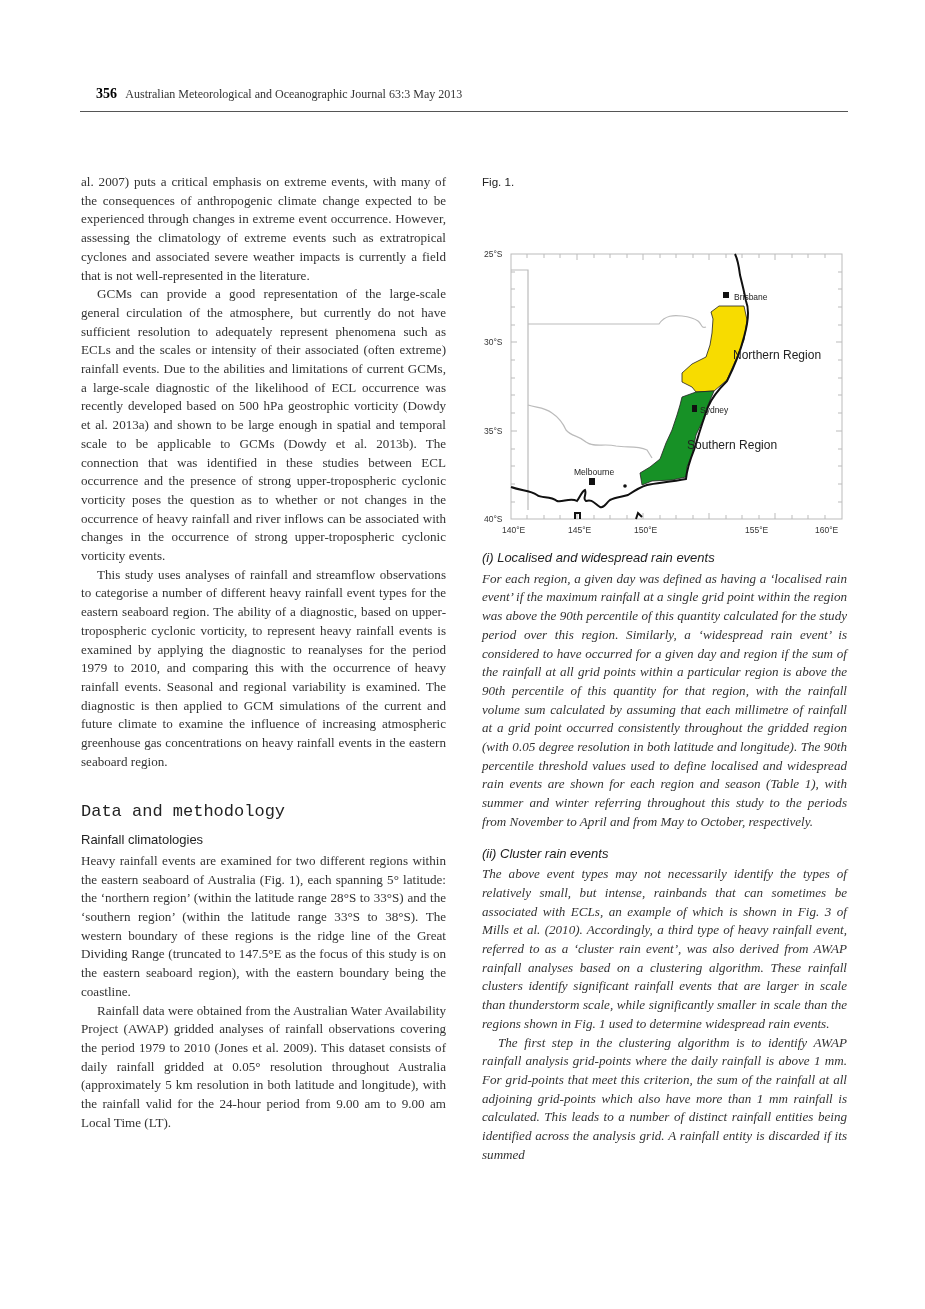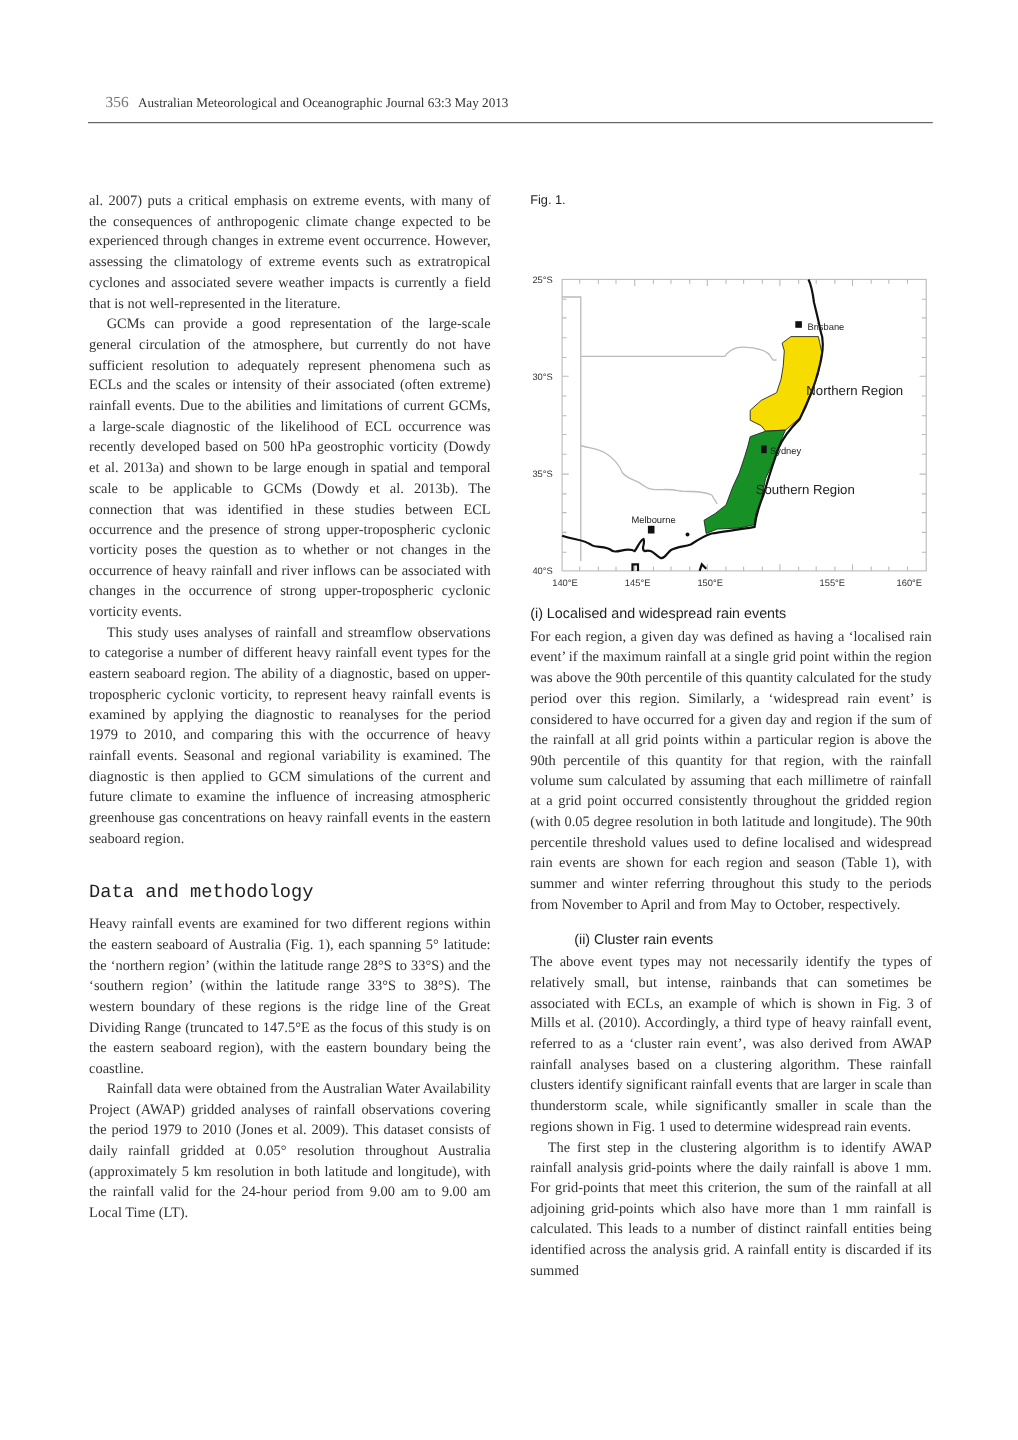--- a/index.html
+++ b/index.html
@@ -1,18 +1,18 @@
 <!DOCTYPE html>
 <html><head>
 <meta charset="utf-8">
 <style>
   html, body { margin: 0; padding: 0; background: #ffffff; }
   body { width: 925px; height: 1309px; position: relative; overflow: hidden; color: #2b2b2b; }
   .header { position: absolute; left: 96px; top: 86px; font-family: "Liberation Serif", serif; font-size: 12px; color: #333; }
-  .header .pnum { font-weight: normal; font-size: 14px; margin-right: 6px; color: #737373; }
+  .header .pnum { font-weight: bold; font-size: 14px; margin-right: 6px; color: #000000; }
   .header-rule { position: absolute; left: 80px; top: 111px; width: 768px; height: 1px; background: #555; }
   .col { position: absolute; width: 365px; font-family: "Liberation Serif", serif; font-size: 13.1px; line-height: 18.7px; text-align: justify; color: #333; }
   .col-left { left: 81px; top: 173px; }
   .col-right { left: 482px; }
   .col p { margin: 0; text-indent: 16px; }
   .col p.noindent { text-indent: 0; }
   .sec-heading { font-family: Liberation Mono, monospace; font-size: 17px; color: #222; margin: 31px 0 10px 0; font-weight: normal; }
   .sub-heading { font-family: "Liberation Sans", sans-serif; font-size: 13px; color: #222; margin: 0 0 2px 0; font-weight: normal; }
   .fig-caption { position: absolute; left: 482px; top: 174px; width: 366px; font-family: "Liberation Sans", sans-serif; font-size: 11.6px; line-height: 16px; color: #222; display: flex; flex-direction: column; }
   .fig-caption .fig-label { width: 53px; flex-shrink: 0; }
@@ -27,20 +27,21 @@
   <span class="pnum">356</span>
   <span>Australian Meteorological and Oceanographic Journal 63:3 May 2013</span>
 </div>
 <div class="header-rule"></div>
 
 <div class="col col-left">
   <p class="noindent">al. 2007) puts a critical emphasis on extreme events, with many of the consequences of anthropogenic climate change expected to be experienced through changes in extreme event occurrence. However, assessing the climatology of extreme events such as extratropical cyclones and associated severe weather impacts is currently a field that is not well-represented in the literature.</p>
   <p>GCMs can provide a good representation of the large-scale general circulation of the atmosphere, but currently do not have sufficient resolution to adequately represent phenomena such as ECLs and the scales or intensity of their associated (often extreme) rainfall events. Due to the abilities and limitations of current GCMs, a large-scale diagnostic of the likelihood of ECL occurrence was recently developed based on 500 hPa geostrophic vorticity (Dowdy et al. 2013a) and shown to be large enough in spatial and temporal scale to be applicable to GCMs (Dowdy et al. 2013b). The connection that was identified in these studies between ECL occurrence and the presence of strong upper-tropospheric cyclonic vorticity poses the question as to whether or not changes in the occurrence of heavy rainfall and river inflows can be associated with changes in the occurrence of strong upper-tropospheric cyclonic vorticity events.</p>
   <p>This study uses analyses of rainfall and streamflow observations to categorise a number of different heavy rainfall event types for the eastern seaboard region. The ability of a diagnostic, based on upper-tropospheric cyclonic vorticity, to represent heavy rainfall events is examined by applying the diagnostic to reanalyses for the period 1979 to 2010, and comparing this with the occurrence of heavy rainfall events. Seasonal and regional variability is examined. The diagnostic is then applied to GCM simulations of the current and future climate to examine the influence of increasing atmospheric greenhouse gas concentrations on heavy rainfall events in the eastern seaboard region.</p>
   <h2 class="sec-heading">Data and methodology</h2>
+  <h3 class="sub-heading">Rainfall climatologies</h3>
   <p class="noindent">Heavy rainfall events are examined for two different regions within the eastern seaboard of Australia (Fig. 1), each spanning 5° latitude: the ‘northern region’ (within the latitude range 28°S to 33°S) and the ‘southern region’ (within the latitude range 33°S to 38°S). The western boundary of these regions is the ridge line of the Great Dividing Range (truncated to 147.5°E as the focus of this study is on the eastern seaboard region), with the eastern boundary being the coastline.</p>
   <p>Rainfall data were obtained from the Australian Water Availability Project (AWAP) gridded analyses of rainfall observations covering the period 1979 to 2010 (Jones et al. 2009). This dataset consists of daily rainfall gridded at 0.05° resolution throughout Australia (approximately 5 km resolution in both latitude and longitude), with the rainfall valid for the 24-hour period from 9.00 am to 9.00 am Local Time (LT).</p>
 </div>
 
 <div class="fig-caption">
   <span class="fig-label">Fig. 1.</span>
 </div>
 
 <div class="map">
   <svg width="366" height="295" viewBox="0 0 366 295" xmlns="http://www.w3.org/2000/svg">
@@ -148,19 +149,19 @@
     <text x="2" y="277" font-size="8.5" fill="#333">40°S</text>
 
     <text x="20" y="288" font-size="8.5" fill="#333">140°E</text>
     <text x="86" y="288" font-size="8.5" fill="#333">145°E</text>
     <text x="152" y="288" font-size="8.5" fill="#333">150°E</text>
     <text x="263" y="288" font-size="8.5" fill="#333">155°E</text>
     <text x="333" y="288" font-size="8.5" fill="#333">160°E</text>
   </svg>
 </div>
 
-<div class="col col-right" style="top: 549px;">
+<div class="col col-right" style="top: 549px; font-style: italic;">
   <h3 class="sub-heading">(i) Localised and widespread rain events</h3>
   <p class="noindent">For each region, a given day was defined as having a ‘localised rain event’ if the maximum rainfall at a single grid point within the region was above the 90th percentile of this quantity calculated for the study period over this region. Similarly, a ‘widespread rain event’ is considered to have occurred for a given day and region if the sum of the rainfall at all grid points within a particular region is above the 90th percentile of this quantity for that region, with the rainfall volume sum calculated by assuming that each millimetre of rainfall at a grid point occurred consistently throughout the gridded region (with 0.05 degree resolution in both latitude and longitude). The 90th percentile threshold values used to define localised and widespread rain events are shown for each region and season (Table 1), with summer and winter referring throughout this study to the periods from November to April and from May to October, respectively.</p>
-  <h3 class="sub-heading" style="margin-top: 13px; margin-left: 40px;">(ii) Cluster rain events</h3>
+  <h3 class="sub-heading" style="margin-top: 13px;">(ii) Cluster rain events</h3>
   <p class="noindent">The above event types may not necessarily identify the types of relatively small, but intense, rainbands that can sometimes be associated with ECLs, an example of which is shown in Fig. 3 of Mills et al. (2010). Accordingly, a third type of heavy rainfall event, referred to as a ‘cluster rain event’, was also derived from AWAP rainfall analyses based on a clustering algorithm. These rainfall clusters identify significant rainfall events that are larger in scale than thunderstorm scale, while significantly smaller in scale than the regions shown in Fig. 1 used to determine widespread rain events.</p>
   <p>The first step in the clustering algorithm is to identify AWAP rainfall analysis grid-points where the daily rainfall is above 1 mm. For grid-points that meet this criterion, the sum of the rainfall at all adjoining grid-points which also have more than 1 mm rainfall is calculated. This leads to a number of distinct rainfall entities being identified across the analysis grid. A rainfall entity is discarded if its summed</p>
 </div>
 
 </body></html>

